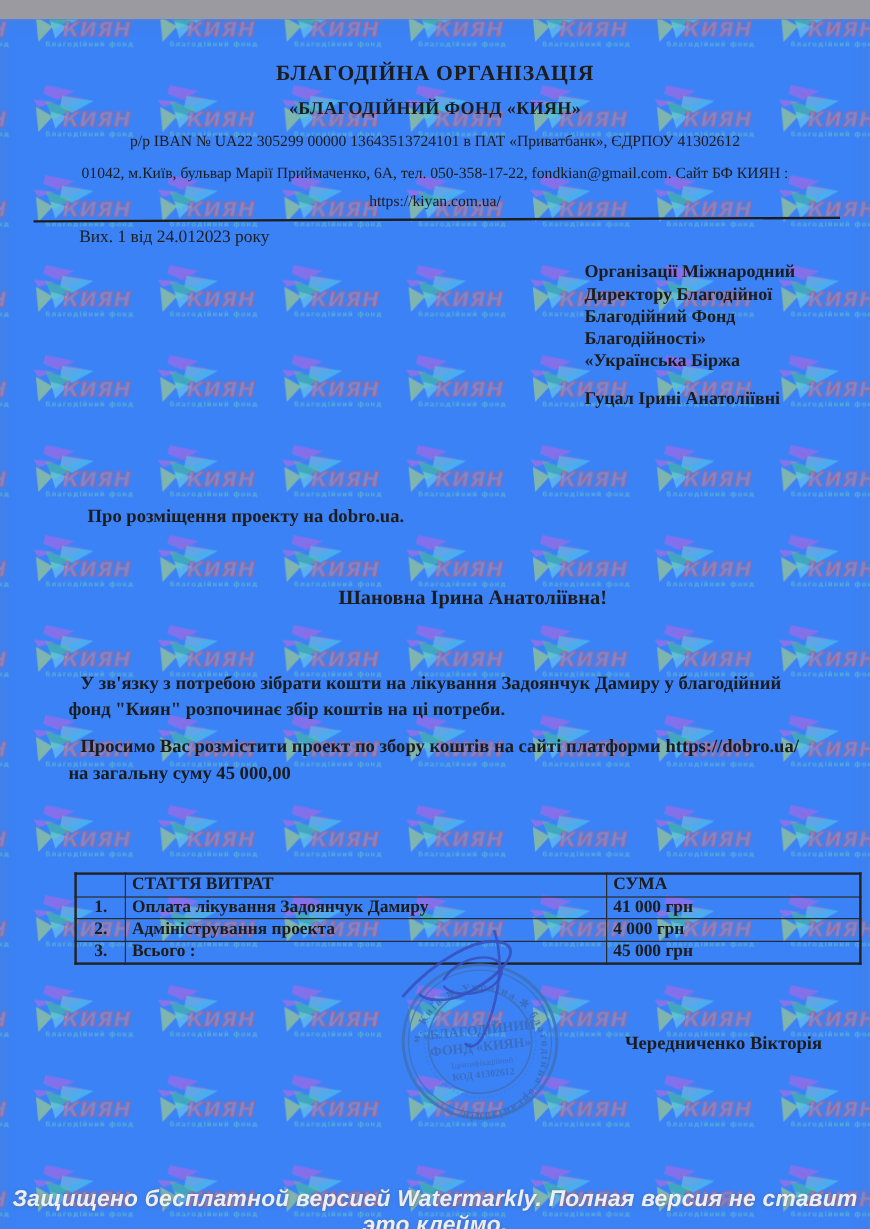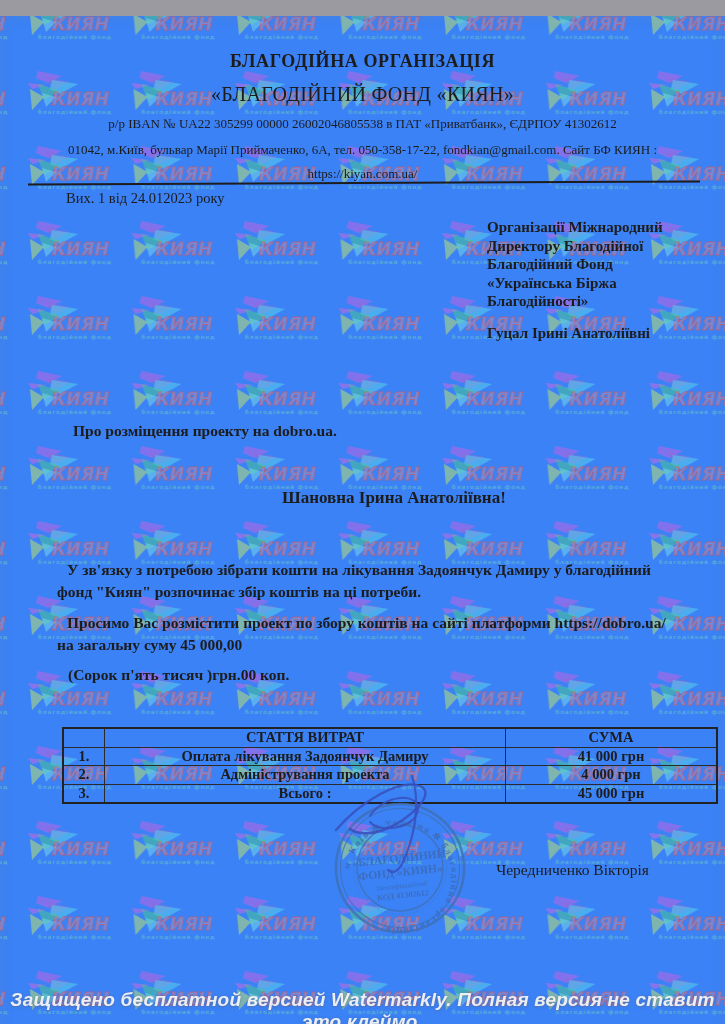--- a/index.html
+++ b/index.html
@@ -16,53 +16,53 @@
     fill:#f2a0a0;fill-opacity:.30;stroke:#da5252;stroke-width:.85;stroke-opacity:.65;
   }
   .wm-tag{
     font-family:"DejaVu Sans",sans-serif;font-weight:bold;font-size:5.6px;
     letter-spacing:.85px;fill:#59b2d4;fill-opacity:.85;
   }
   .bird{fill-opacity:.5;}
 
   header{position:absolute;top:35px;left:0;right:0;text-align:center;}
   .t1{font-size:18px;font-weight:bold;letter-spacing:.6px;}
-  .t2{font-size:20px;font-weight:normal;margin-top:11px;letter-spacing:.3px;text-align:center;}
+  .t2{font-size:15px;font-weight:bold;margin-top:11px;letter-spacing:.3px;text-align:center;}
   .t3{font-size:13px;margin-top:10px;}
   .t3.url{margin-top:8px;}
 
   .rule{position:absolute;left:28px;right:25px;top:166px;border-top:2px solid #1d1d1d;transform:rotate(-.25deg);}
   .ref{position:absolute;left:66px;top:174px;font-size:14.5px;}
 
   .recipient{position:absolute;left:487px;top:202px;width:220px;font-size:15px;font-weight:bold;line-height:18.5px;}
   .recipient .person{margin-top:13px;}
 
   .subject{position:absolute;left:73px;top:406px;font-size:15.5px;font-weight:bold;}
   .salutation{position:absolute;left:282px;top:472px;font-size:17px;font-weight:bold;}
 
   .para{position:absolute;margin:0;font-size:15.5px;font-weight:bold;line-height:21.5px;}
   .p1{left:57px;top:543px;width:615px;text-indent:10px;}
   .p2{left:57px;top:596px;width:615px;text-indent:10px;}
   .p3{left:68px;top:648px;}
 
   table.costs{position:absolute;left:62px;top:711px;border-collapse:collapse;font-size:14.5px;font-weight:bold;table-layout:fixed;}
-  .costs th,.costs td{border:1.6px solid #2b2b2b;padding:0 5px;height:17.5px;text-align:center;white-space:nowrap;overflow:hidden;}
+  .costs th,.costs td{border:1.6px solid #2b2b2b;padding:0 5px;height:17.5px;text-align:left;white-space:nowrap;overflow:hidden;}
   .costs{border:2px solid #222;}
   .c-num{width:30px;}
   .c-item{width:390px;}
   .c-sum{width:200px;}
   .costs td.num{text-align:center;padding:0 2px;}
 
   .stamp-wrap{position:absolute;left:308px;top:752px;}
   .stamp-ring{fill:none;stroke:#4170b6;}
   .stamp-text{fill:#3c68b2;font-weight:bold;font-family:"Liberation Serif","DejaVu Serif",serif;}
   .sig-stroke{fill:none;stroke:#3850bd;stroke-linecap:round;opacity:.88;}
 
   .closing{position:absolute;left:57px;top:833px;font-size:15.5px;font-weight:bold;line-height:21.5px;}
-  .sig-name{position:absolute;left:460px;width:225px;top:845px;text-align:center;font-size:15.5px;font-weight:normal;}
+  .sig-name{position:absolute;left:460px;width:225px;top:845px;text-align:right;font-size:15.5px;font-weight:bold;}
 
   .footer-notice{
     position:absolute;left:0;right:0;top:973px;text-align:center;
     font-family:"Liberation Sans","DejaVu Sans",sans-serif;
     font-size:19px;font-weight:bold;letter-spacing:.2px;
     color:rgba(255,255,255,.88);
     text-shadow:0 1px 3px rgba(95,95,115,.5),0 0 1px rgba(110,110,130,.45);
     font-style:italic;
   }
 </style>
@@ -86,43 +86,42 @@
         <text class="wm-brand" x="26" y="38">КИЯН</text>
         <text class="wm-tag" x="12" y="47">благодійний фонд</text>
       </pattern>
     </defs>
     <rect x="0" y="0" width="725" height="1024" fill="url(#wm)"></rect>
   </svg>
 
   <header>
     <div class="t1">БЛАГОДІЙНА ОРГАНІЗАЦІЯ</div>
     <div class="t2">«БЛАГОДІЙНИЙ ФОНД «КИЯН»</div>
-    <div class="t3">р/р IBAN № UA22 305299 00000 26002046805538  в ПАТ «Приватбанк», ЄДРПОУ 41302612</div>
+    <div class="t3">р/р IBAN № UA22 305299 00000 13643513724101  в ПАТ «Приватбанк», ЄДРПОУ 41302612</div>
     <div class="t3">01042, м.Київ, бульвар Марії Приймаченко, 6А, тел. 050-358-17-22, fondkian@gmail.com. Сайт БФ КИЯН :</div>
     <div class="t3 url">https://kiyan.com.ua/</div>
   </header>
   <div class="rule"></div>
 
   <div class="ref">Вих. 1  від 24.012023 року</div>
 
   <div class="recipient">
     <div>Організації Міжнародний</div>
     <div>Директору Благодійної</div>
     <div>Благодійний Фонд</div>
+    <div>Благодійності»</div>
     <div>«Українська Біржа</div>
-    <div>Благодійності»</div>
     <div class="person">Гуцал Ірині Анатоліївні</div>
   </div>
 
   <div class="subject">Про розміщення проекту на dobro.ua.</div>
   <div class="salutation">Шановна Ірина Анатоліївна!</div>
 
   <p class="para p1">У зв'язку з потребою зібрати кошти на лікування Задоянчук Дамиру  у благодійний фонд "Киян" розпочинає збір коштів на ці потреби.</p>
   <p class="para p2">Просимо Вас розмістити проект по збору коштів на сайті платформи  https://dobro.ua/  на загальну суму 45 000,00</p>
-  <p class="para p3">(Сорок п'ять тисяч  )грн.00 коп.</p>
 
   <table class="costs">
     <thead>
       <tr>
         <th class="c-num"></th>
         <th class="c-item">СТАТТЯ ВИТРАТ</th>
         <th class="c-sum">СУМА</th>
       </tr>
     </thead>
     <tbody>

